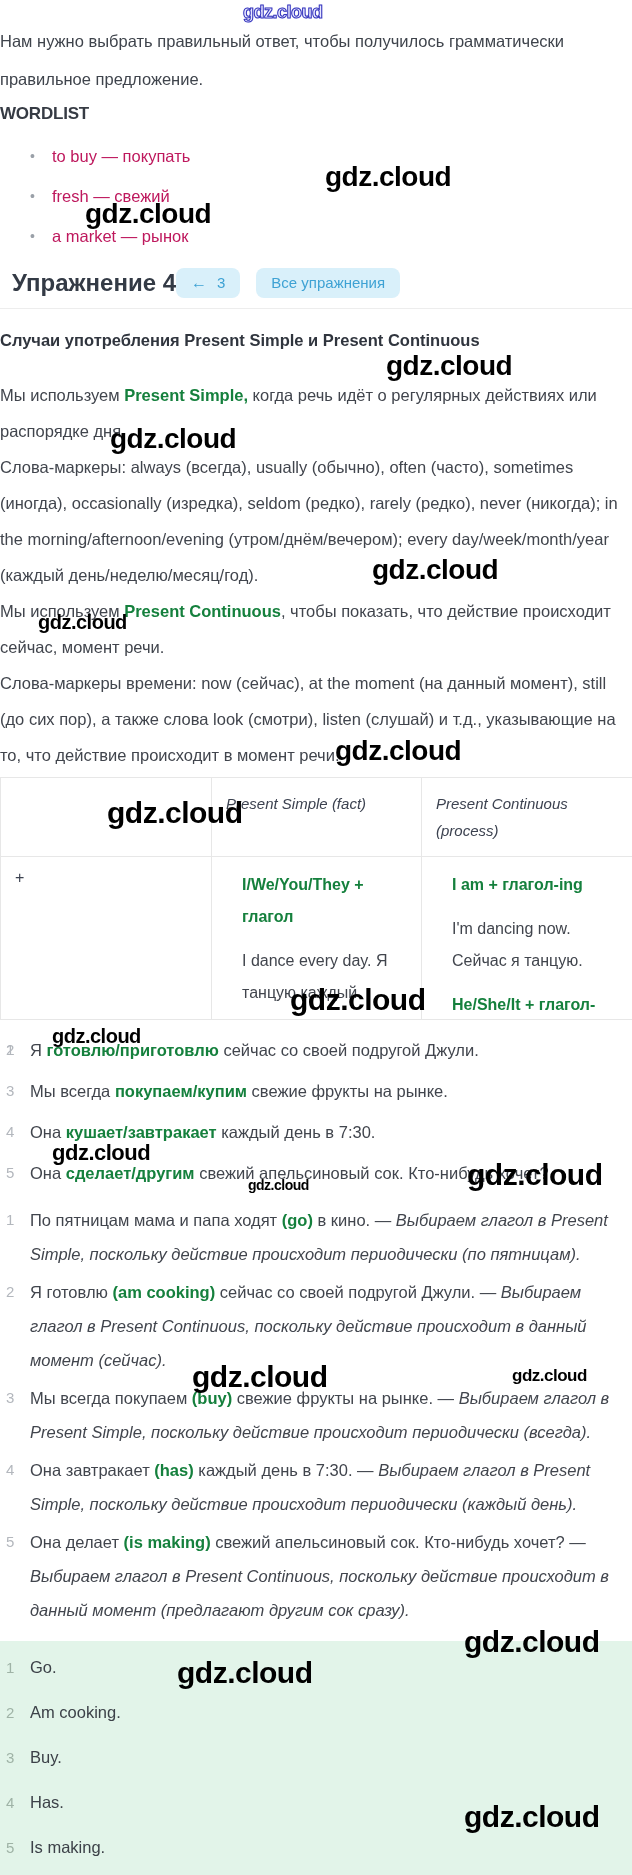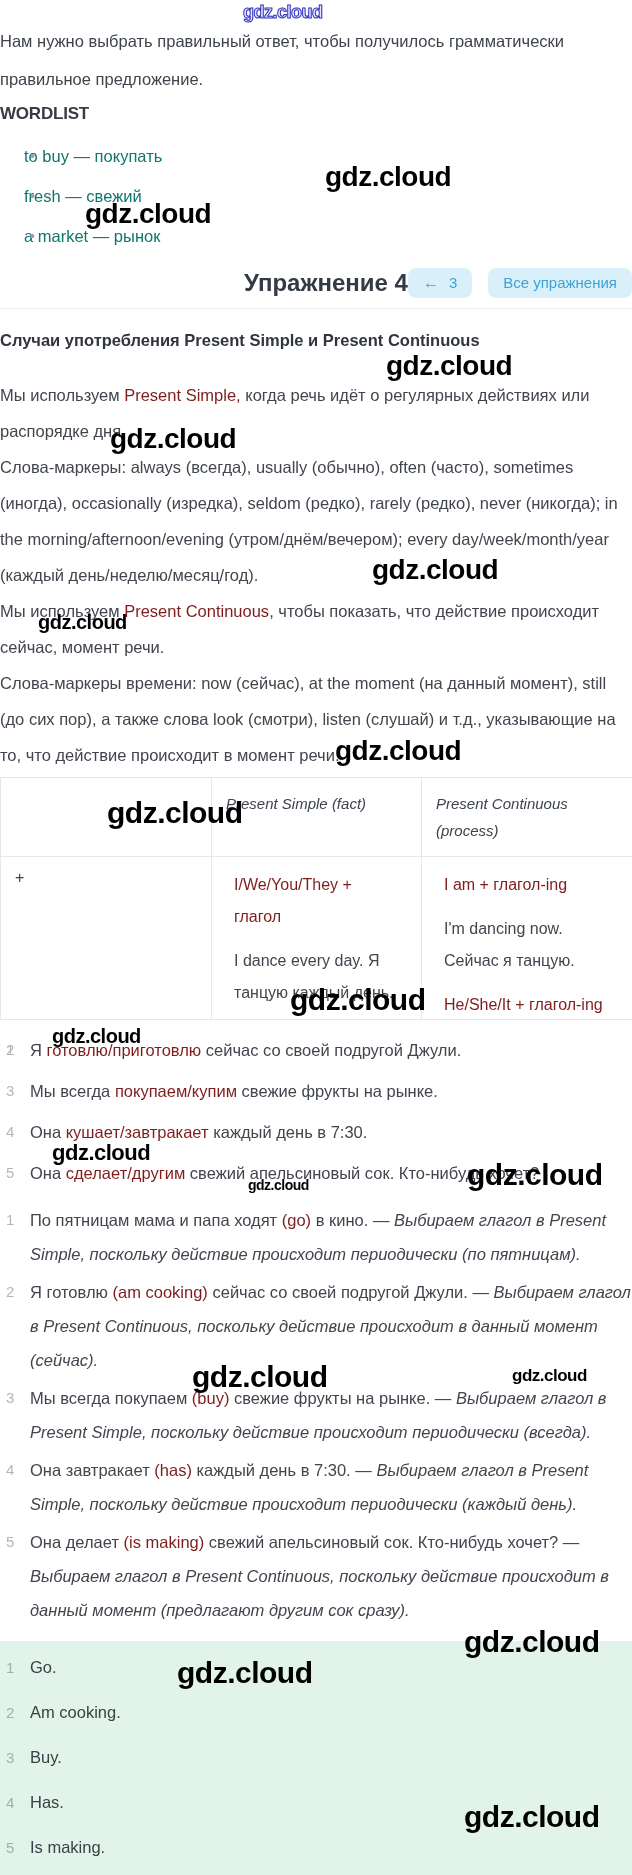--- a/index.html
+++ b/index.html
@@ -9,44 +9,44 @@
     overflow:hidden;
     background:#fff;
     font-family:"Liberation Sans","DejaVu Sans",sans-serif;
     color:#41454d;
   }
   .content{position:relative;z-index:1;}
   
   .intro{margin:22px 0 0;padding:0 4px 0 0;font-size:16.5px;line-height:38px;color:#3f444c;}
   .wordlist-title{margin:6px 0 0;font-size:17px;font-weight:700;color:#363b44;line-height:20px;letter-spacing:-0.2px;}
   .wordlist{list-style:none;margin:22px 0 0;padding:0;}
-  .wordlist li{position:relative;padding-left:24px;margin-bottom:20px;font-size:16.5px;line-height:20px;color:#0f766e;}
+  .wordlist li{position:relative;padding-left:52px;margin-bottom:20px;font-size:16.5px;line-height:20px;color:#be185d;}
   .wordlist li::before{content:"•";position:absolute;left:30px;top:0;color:#9aa0a8;font-size:14px;}
   
-  .ex-header{display:flex;justify-content:flex-end;align-items:center;margin-top:6px;height:34px;}
+  .ex-header{display:flex;justify-content:flex-start;align-items:center;margin-top:6px;height:34px;margin-left:12px;}
   .ex-title{font-size:24px;font-weight:700;color:#333a45;line-height:32px;}
   .ex-buttons{display:flex;gap:16px;align-items:center;}
   .btn{display:inline-flex;align-items:center;justify-content:center;gap:10px;height:30px;padding:0 15px;
        background:#d9f0fa;color:#3ea2d4;border:none;border-radius:8px;font-size:15px;
        font-family:inherit;cursor:pointer;line-height:30px;}
   .btn .arrow{font-size:16px;}
   
   .theory{margin-top:8px;border-top:1px solid #ededed;padding-top:20px;}
   .theory-heading{font-size:16.5px;font-weight:700;color:#30353e;line-height:22px;margin:0 0 26px;}
   .theory p{margin:0;font-size:16.5px;line-height:36px;color:#41454d;}
-  .b{font-weight:400;color:#7f1d1d;}
+  .b{font-weight:700;color:#15803d;}
   .i{font-style:italic;}
   
   .table-clip{height:242px;overflow:hidden;margin-top:4px;border-bottom:1px solid #e7e7e7;}
   table.grammar{border-collapse:collapse;width:632px;table-layout:fixed;}
   table.grammar th,table.grammar td{border:1px solid #e7e7e7;vertical-align:top;text-align:left;padding:12px 14px;}
   table.grammar th{font-style:italic;font-weight:400;font-size:15px;color:#3c4250;line-height:27px;}
   table.grammar col.c1{width:211px;} table.grammar col.c2{width:210px;} table.grammar col.c3{width:211px;}
   table.grammar td{font-size:16px;}
-  table.grammar td p{margin:0 8px 12px;line-height:32px;color:#41454d;}
+  table.grammar td p{margin:0 16px 12px;line-height:32px;color:#41454d;}
   td.sign{font-size:14px;color:#3c4250;}
   
   ol.plain{list-style:none;margin:0;padding:0;}
   .num{position:absolute;left:6px;top:0;font-size:15px;color:#b3b7bd;}
   .tasks{margin-top:16px;}
   .tasks li{position:relative;padding-left:30px;margin-bottom:19px;font-size:16.5px;line-height:22px;}
   .tasks .num{line-height:22px;}
   .solutions{margin-top:12px;}
   .solutions li{position:relative;padding-left:30px;margin-bottom:4px;font-size:16.5px;line-height:34px;}
   .solutions .num{line-height:34px;}

